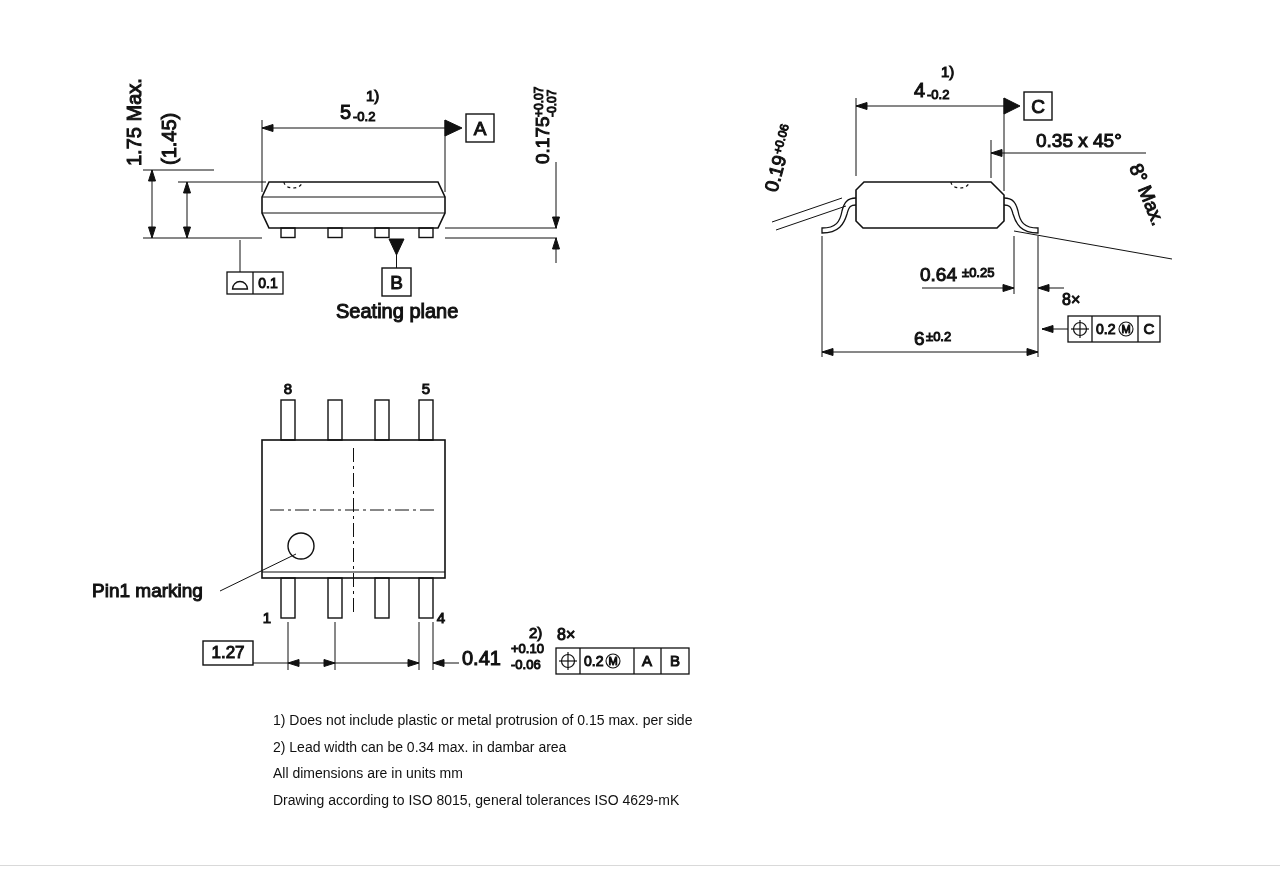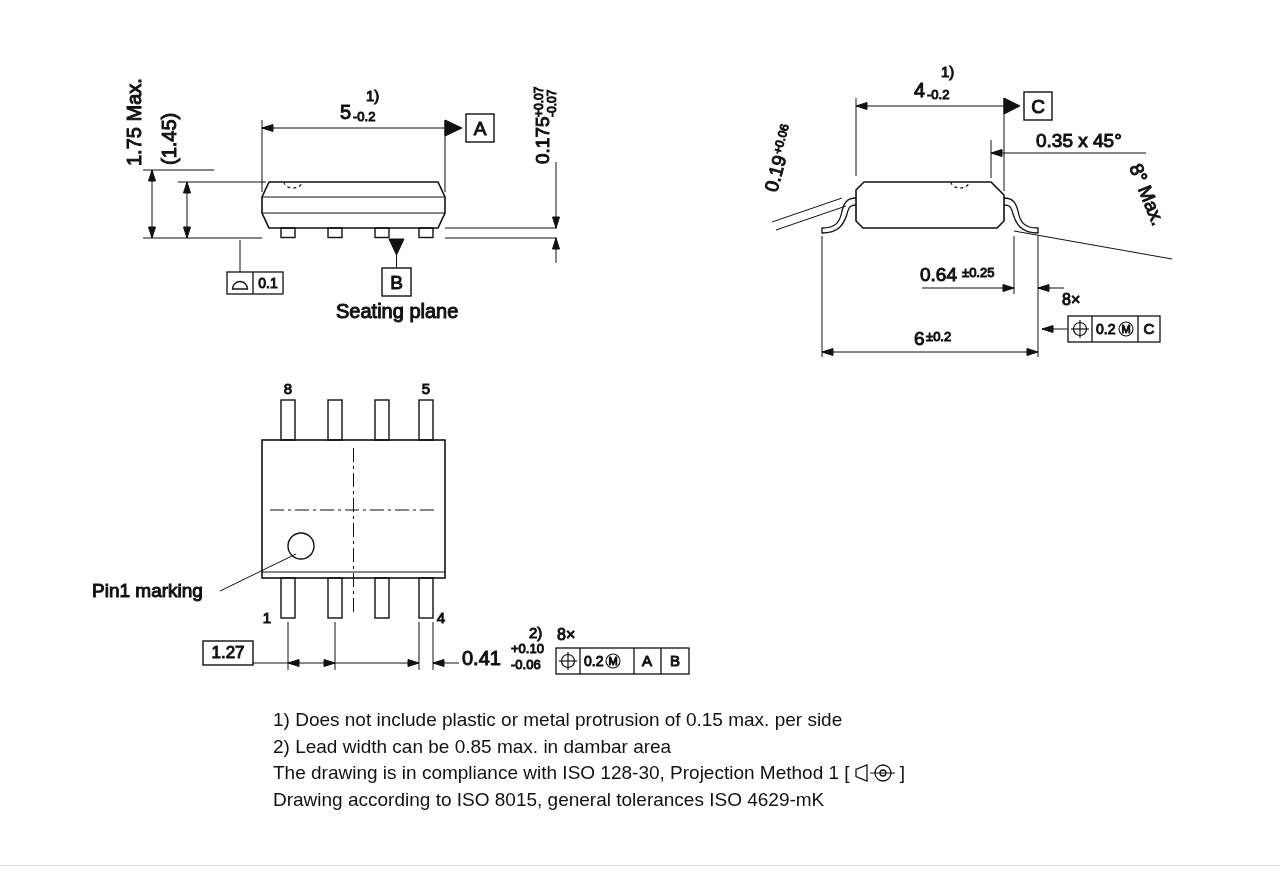--- a/index.html
+++ b/index.html
@@ -1,20 +1,20 @@
 <!DOCTYPE html>
 <html><head>
 <meta charset="utf-8">
 <style>
   html,body{margin:0;padding:0;background:#fff;}
   .page{position:relative;width:1280px;height:873px;background:#ffffff;
         font-family:"Liberation Sans","DejaVu Sans",sans-serif;overflow:hidden;}
   svg{display:block;}
   svg text{fill:#111;font-family:"Liberation Sans","DejaVu Sans",sans-serif;}
-  .notes{position:absolute;left:273px;top:707px;font-size:19px;line-height:26.5px;
+  .notes{position:absolute;left:273px;top:707px;font-size:14px;line-height:26.5px;
          color:#111;white-space:nowrap;}
   .proj-symbol{display:inline-block;vertical-align:-6px;margin:0 2px;}
   .bottom-edge{position:absolute;left:0;top:865px;width:1280px;height:1px;background:#d9d9d9;}
 </style>
 </head>
 <body>
 
 <div class="page">
 
 <svg width="1280" height="700" viewBox="0 0 1280 700" fill="none" stroke="#111" stroke-width="1">
@@ -251,27 +251,20 @@
       <circle cx="613" cy="661" r="7" stroke-width="1.1"></circle>
       <text x="613" y="665" font-size="11" text-anchor="middle">M</text>
       <text x="647" y="666" font-size="15" text-anchor="middle">A</text>
       <text x="675" y="666" font-size="15" text-anchor="middle">B</text>
     </g>
   </g>
 </svg>
 
 <div class="notes">
   <div>1) Does not include plastic or metal protrusion of 0.15 max. per side</div>
-  <div>2) Lead width can be 0.85 max. in dambar area</div>
-  <div>
-    <span>The drawing is in compliance with ISO 128-30, Projection Method 1 [</span><svg class="proj-symbol" width="46" height="24" viewBox="0 0 46 24" fill="none" stroke="#111">
-      <path d="M15,4 L15,20 L4,15.5 L4,8.5 Z" stroke-width="1.3"></path>
-      <line x1="18" y1="12" x2="43" y2="12" stroke-width="1"></line>
-      <circle cx="31" cy="12" r="8" stroke-width="1.3"></circle>
-      <circle cx="31" cy="12" r="3" stroke-width="1.3"></circle>
-    </svg><span>]</span>
-  </div>
+  <div>2) Lead width can be 0.34 max. in dambar area</div>
+  <div>All dimensions are in units mm</div>
   <div>Drawing according to ISO 8015, general tolerances ISO 4629-mK</div>
 </div>
 
 <div class="bottom-edge"></div>
 
 </div>
 
 </body></html>

